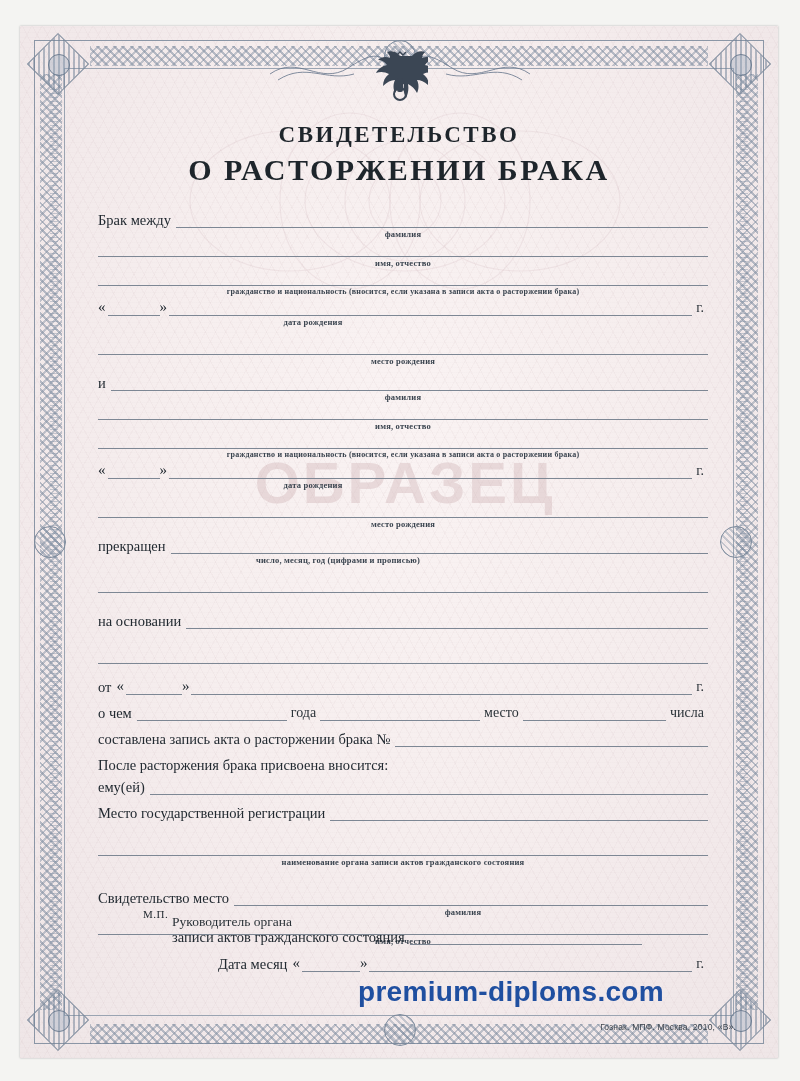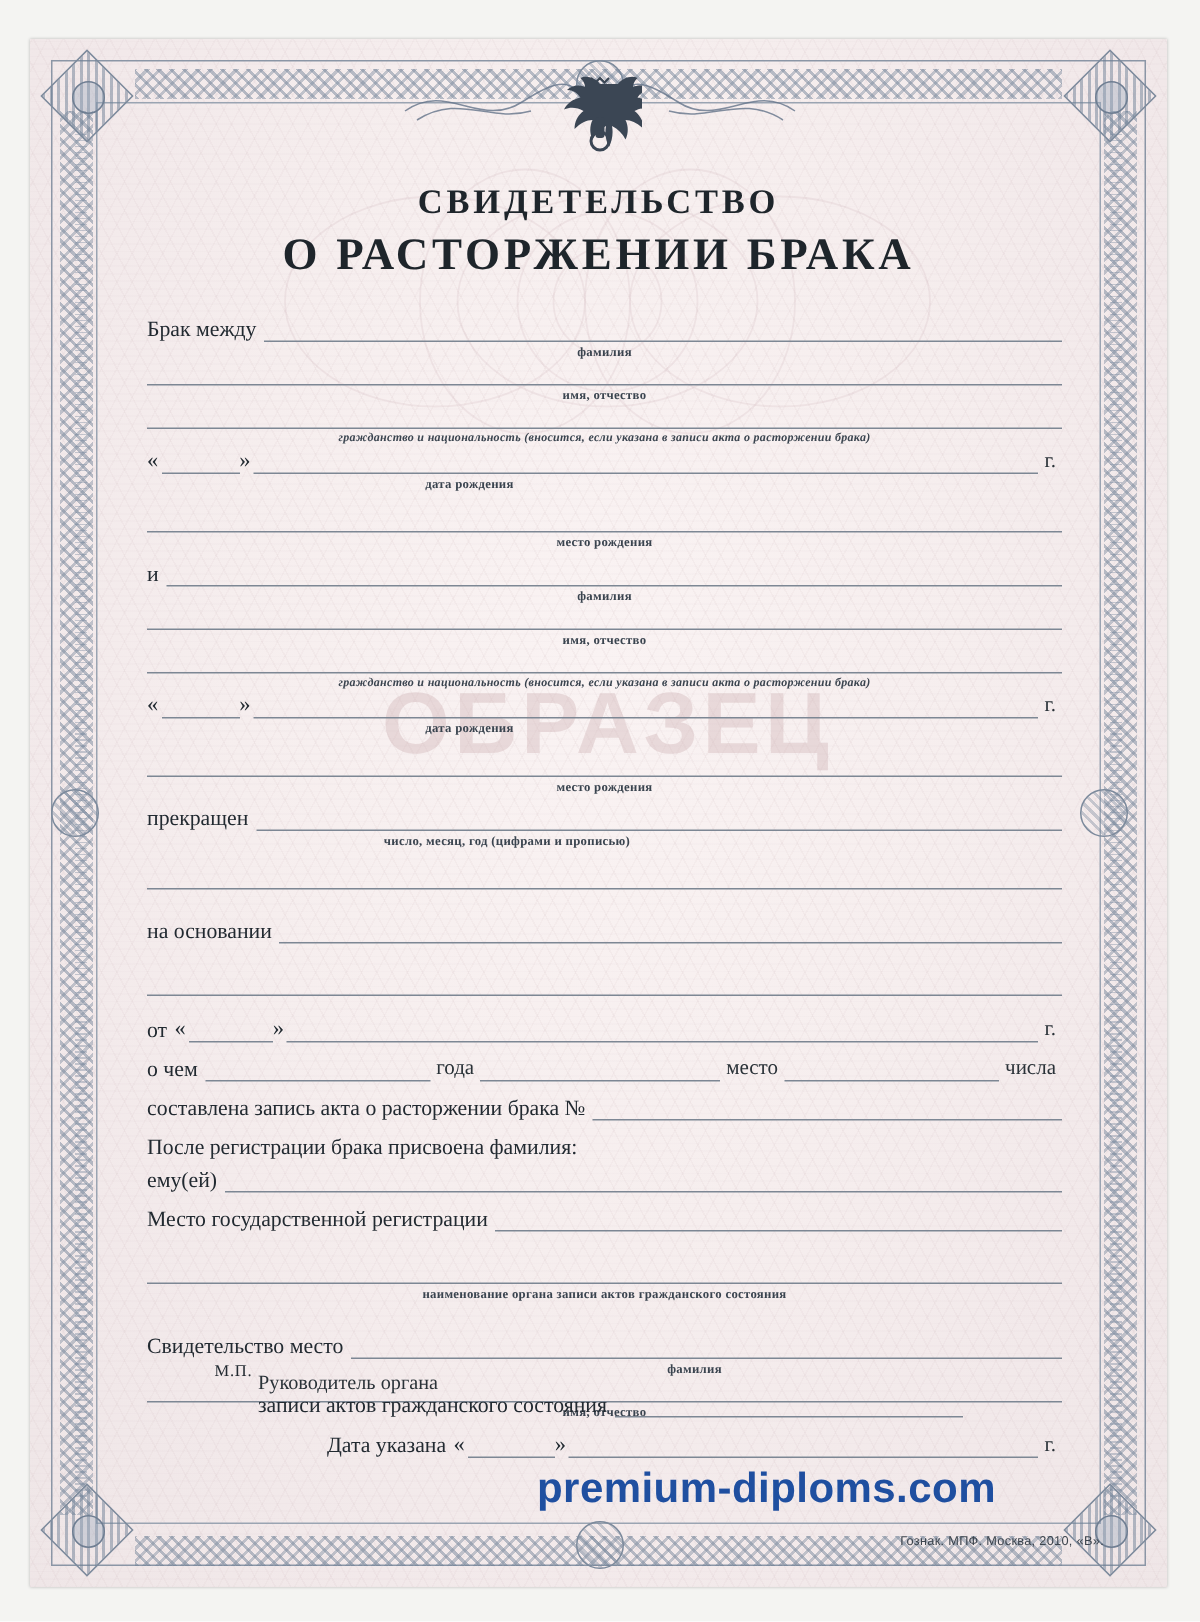--- a/index.html
+++ b/index.html
@@ -200,21 +200,21 @@
     position: relative;
     text-align: center;
     font-family: "Liberation Serif", serif;
     font-size: 8.5px;
     font-weight: 700;
     color: #3a444f;
     letter-spacing: .2px;
     margin-top: 1px;
     margin-bottom: 3px;
   }
-  .hint.small { font-size: 8px; font-weight: 700; font-style: italic; }
+  .hint.small { font-size: 8px; font-weight: 700; }
   .spacer-6  { height: 6px; }
   .spacer-10 { height: 10px; }
   .spacer-14 { height: 14px; }
   .spacer-20 { height: 20px; }
 
   .quote-row { display: flex; align-items: flex-end; }
   .q { font-size: 15px; padding: 0 2px 0 0; color: #222a31; }
   .g-label { font-size: 14px; padding: 0 4px; }
   .indent-120 { padding-left: 120px; }
 
@@ -439,21 +439,21 @@
       </div>
 
       <div class="spacer-10"></div>
       <div class="row">
         <span class="lbl">составлена запись акта о расторжении брака №</span>
         <span class="rule"></span>
       </div>
 
       <div class="spacer-10"></div>
       <div class="row">
-        <span class="lbl">После регистрации брака присвоена фамилия:</span>
+        <span class="lbl">После расторжения брака присвоена вносится:</span>
       </div>
 
       <div class="spacer-6"></div>
       <div class="row">
         <span class="lbl">ему(ей)</span>
         <span class="rule"></span>
       </div>
 
       <div class="spacer-10"></div>
       <div class="row">
@@ -474,21 +474,21 @@
       </div>
       <div class="hint" style="margin-left:120px;">фамилия</div>
 
       <div class="row">
         <span class="rule"></span>
       </div>
       <div class="hint">имя, отчество</div>
 
       <div class="spacer-6"></div>
       <div class="row quote-row indent-120">
-        <span class="lbl">Дата указана</span>
+        <span class="lbl">Дата месяц</span>
         <span class="q">«</span>
         <span class="rule" style="flex:0 0 58px;"></span>
         <span class="q">»</span>
         <span class="rule"></span>
         <span class="g-label">г.</span>
       </div>
     </div>
 
     <div class="mp">М.П.</div>
 

